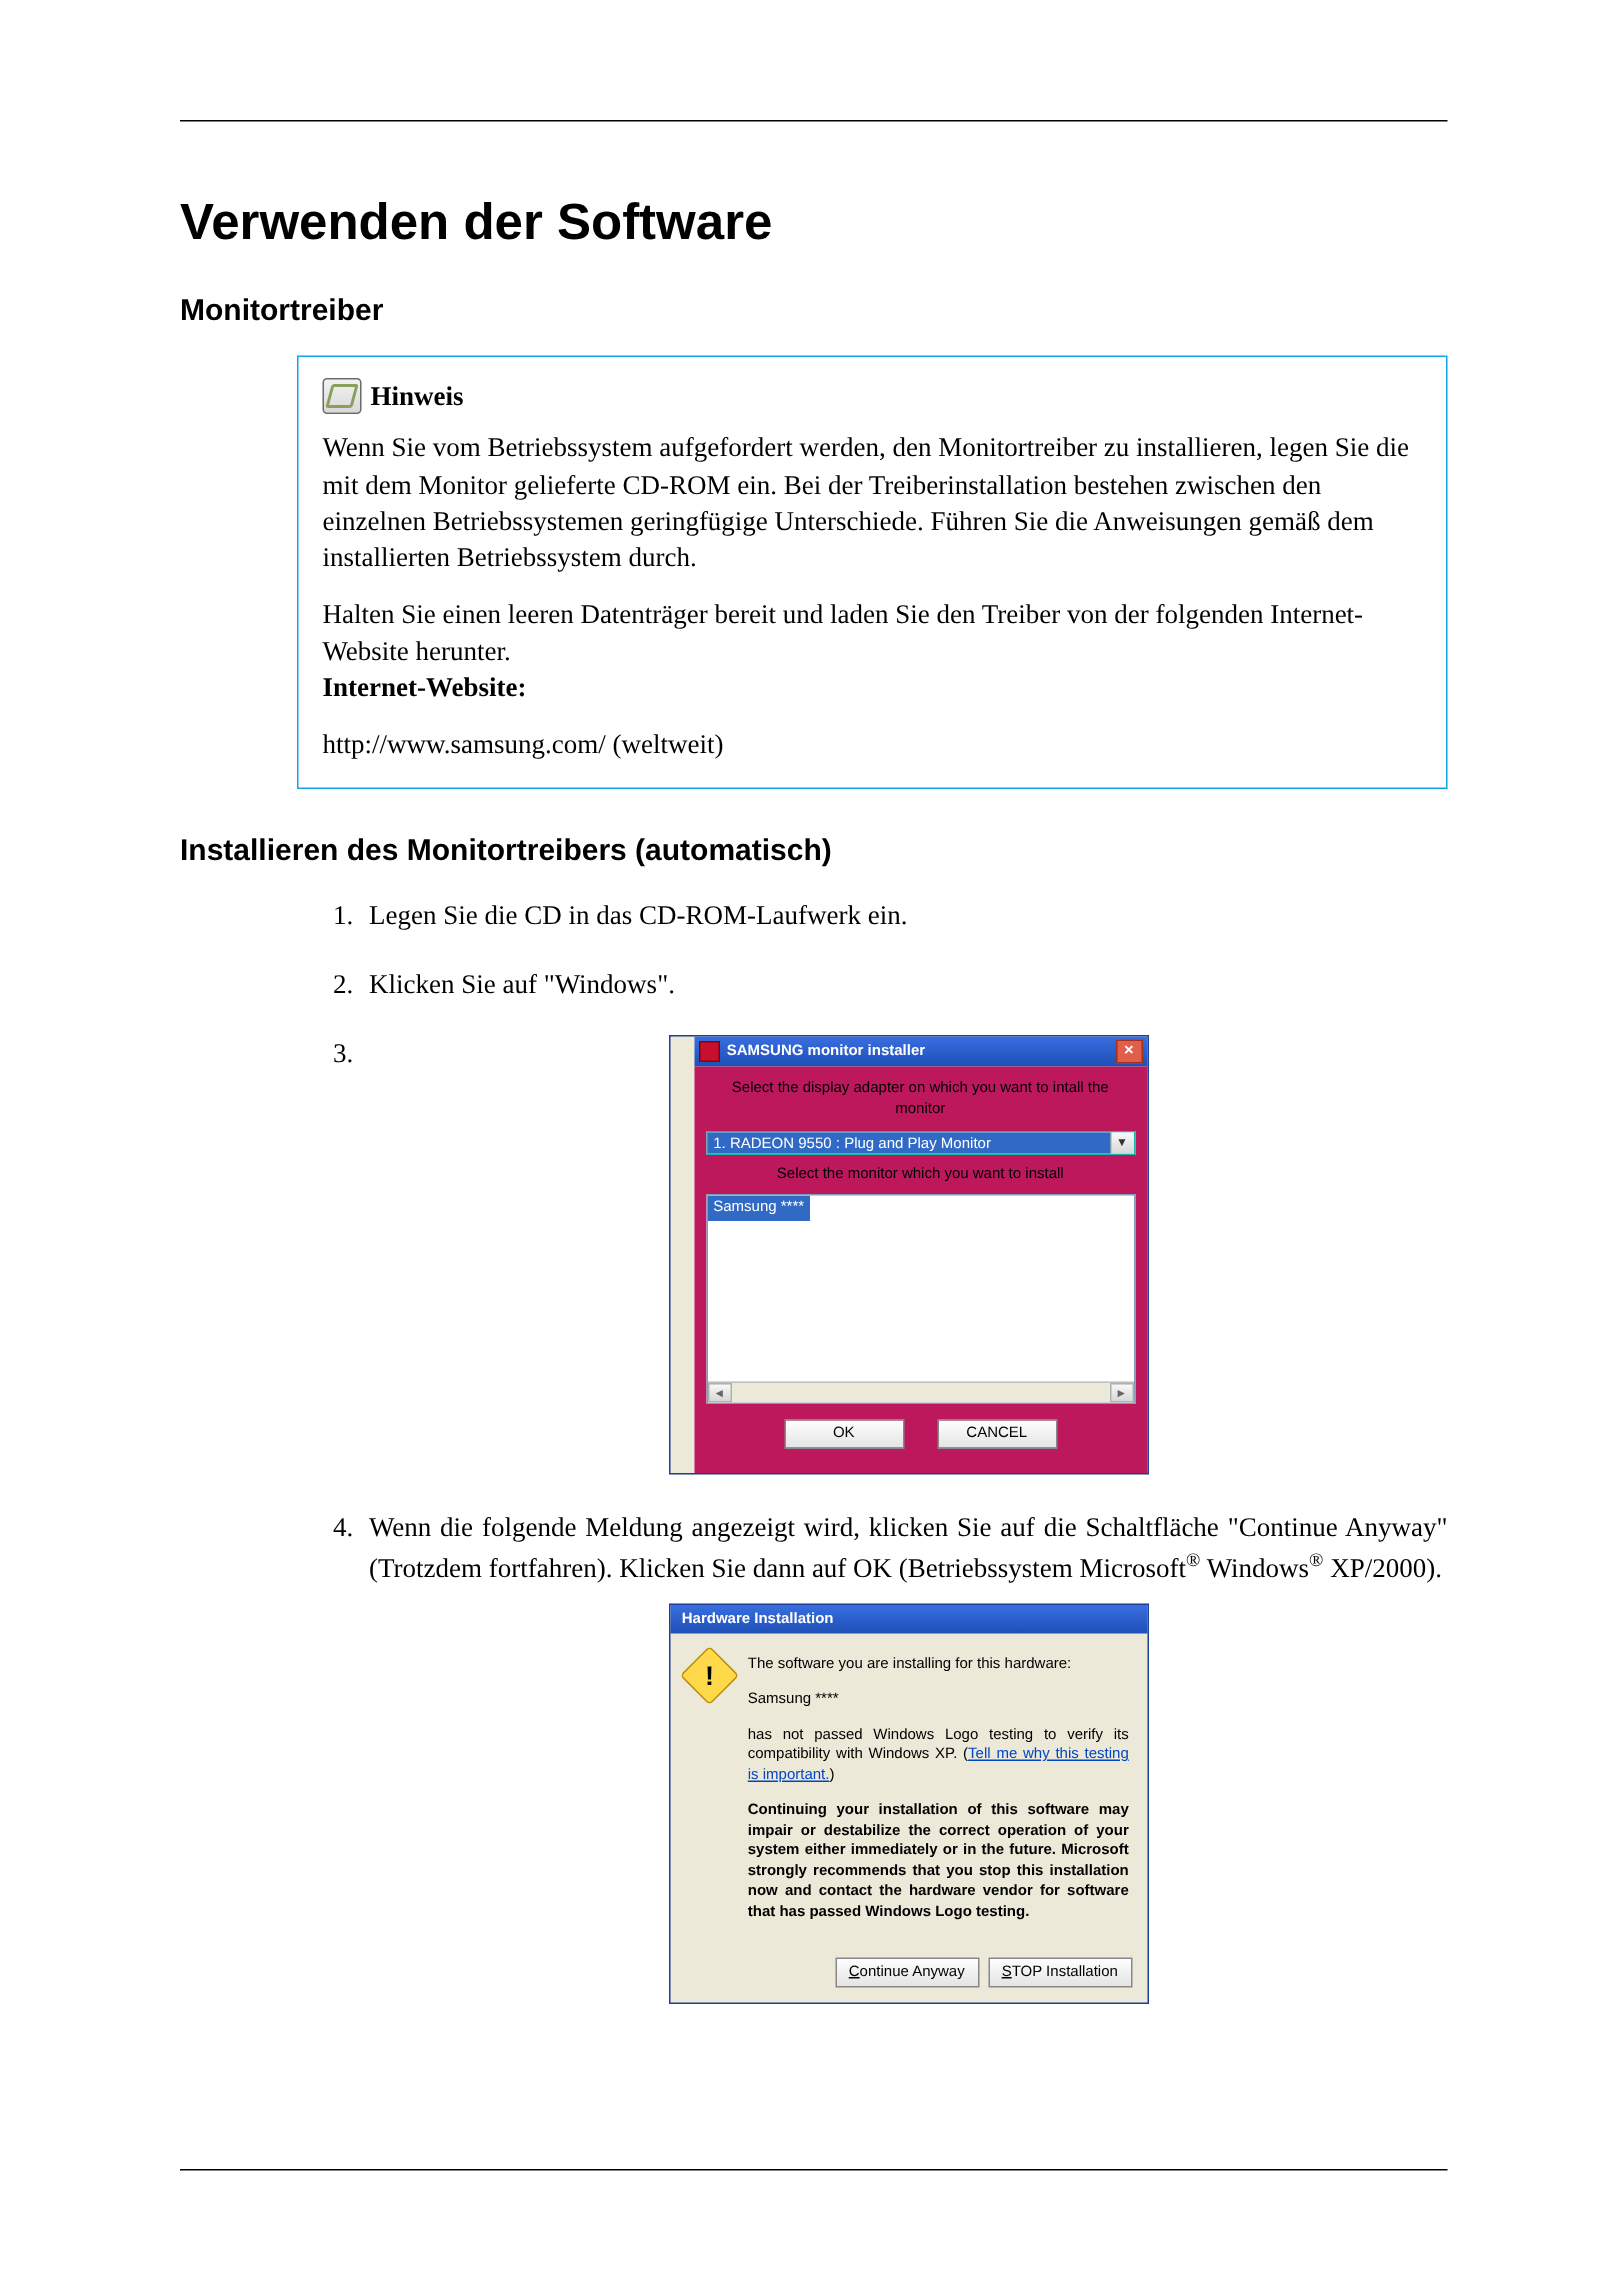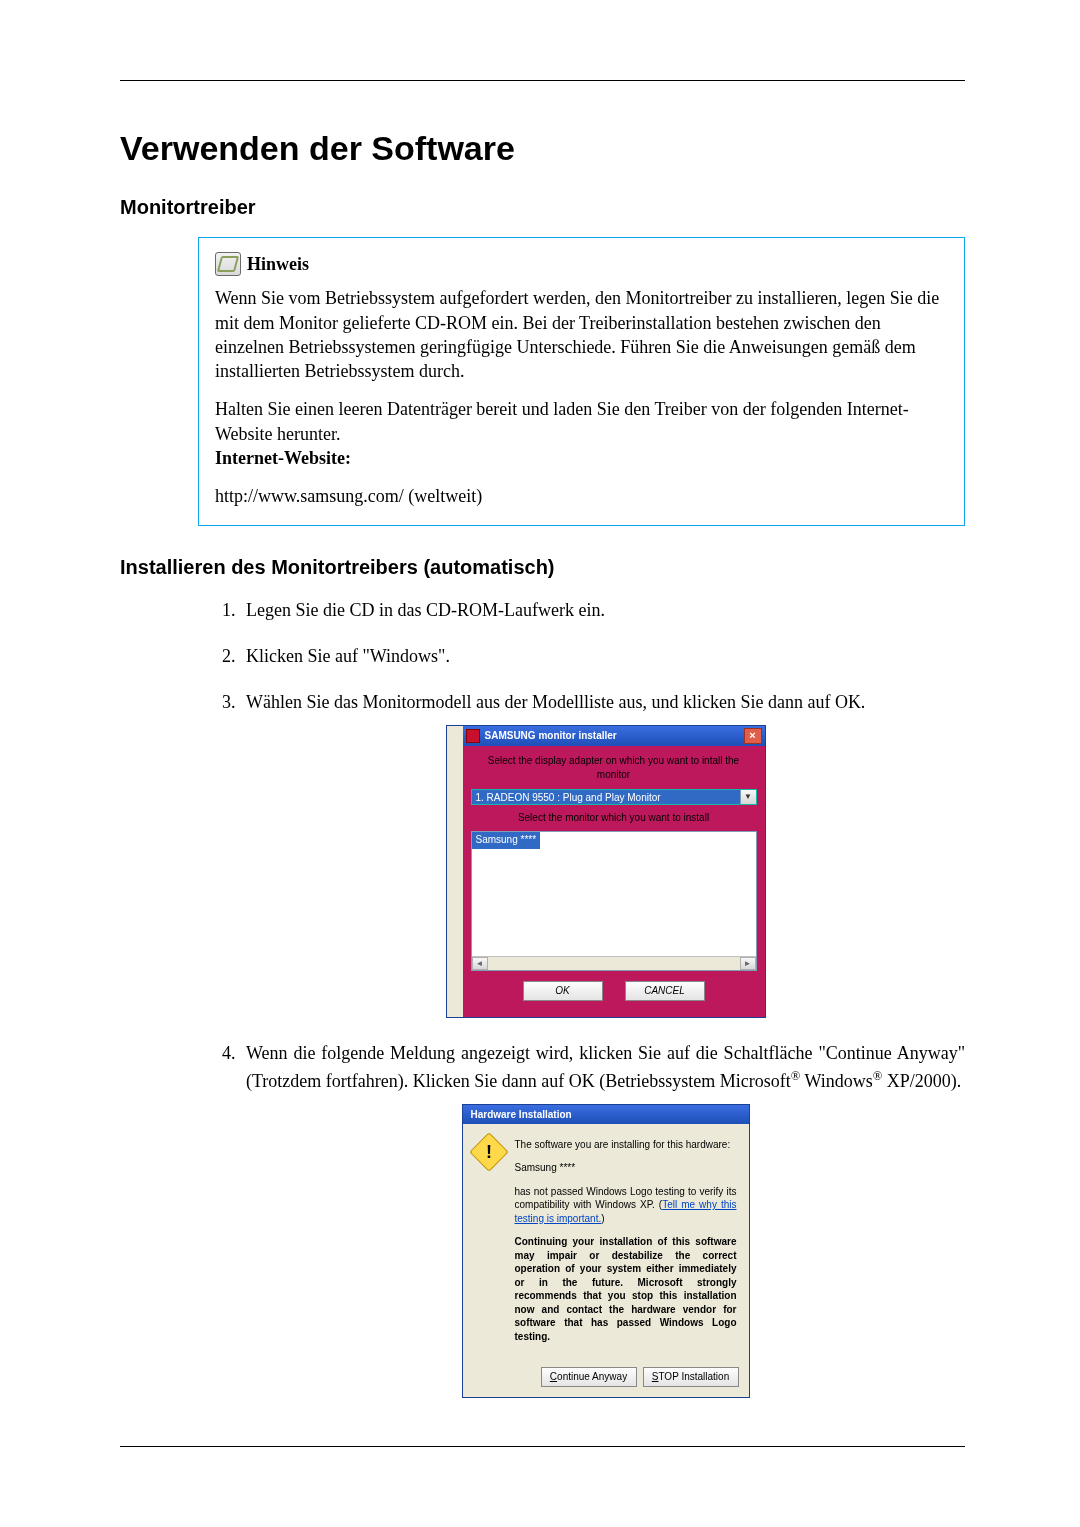--- a/index.html
+++ b/index.html
@@ -159,25 +159,25 @@
   }
   .dlg1 .listwrap .hscroll .arr {
     width:16px; height:100%; background:linear-gradient(#f8f8f8,#d8d8d8);
     border:1px solid #b0b0b0; display:flex;align-items:center;justify-content:center;
     font-size:8px; color:#666;
   }
   .dlg1 .btnrow { display:flex; justify-content:center; gap:22px; padding:10px 0 8px 0; }
   .dlg1 .btn {
     min-width:80px; height:20px;
     border:1px solid #888; background:linear-gradient(#fefefe,#e4e4e4);
-    font-size:10px; display:flex;align-items:center;justify-content:center;font-style:italic;
+    font-size:10px; display:flex;align-items:center;justify-content:center;
   }
 
   .dlg2 {
-    width: 288px;
+    width: 320px;
     border: 1px solid #1b3f94;
     background: #ece9d8;
     font-family: Tahoma, Arial, sans-serif;
     font-size: 10px;
   }
   .dlg2 .titlebar {
     background: linear-gradient(#3a6ee0,#1e4fb8);
     color:#fff; font-weight:bold; padding:3px 8px; height:19px;
   }
   .dlg2 .body { padding: 14px 12px 10px 12px; display:flex; gap:12px; }
@@ -227,21 +227,20 @@
     </p>
     <span>http://www.samsung.com/ (weltweit)</span>
   </div>
 
   <h2 class="section">Installieren des Monitortreibers (automatisch)</h2>
 
   <ol class="steps">
     <li>Legen Sie die CD in das CD-ROM-Laufwerk ein.</li>
     <li>Klicken Sie auf "Windows".</li>
     <li>
-      <span>Wählen Sie das Monitormodell aus der Modellliste aus, und klicken Sie dann auf OK.</span>
       <div class="fig-center">
         <div class="dlg1">
           <div class="titlebar">
             <span class="app-ico"></span>
             <span class="ttl">SAMSUNG monitor installer</span>
             <span class="close">×</span>
           </div>
           <div class="body">
             <div class="lbl">Select the display adapter on which you want to intall the monitor</div>
             <div class="combo">

